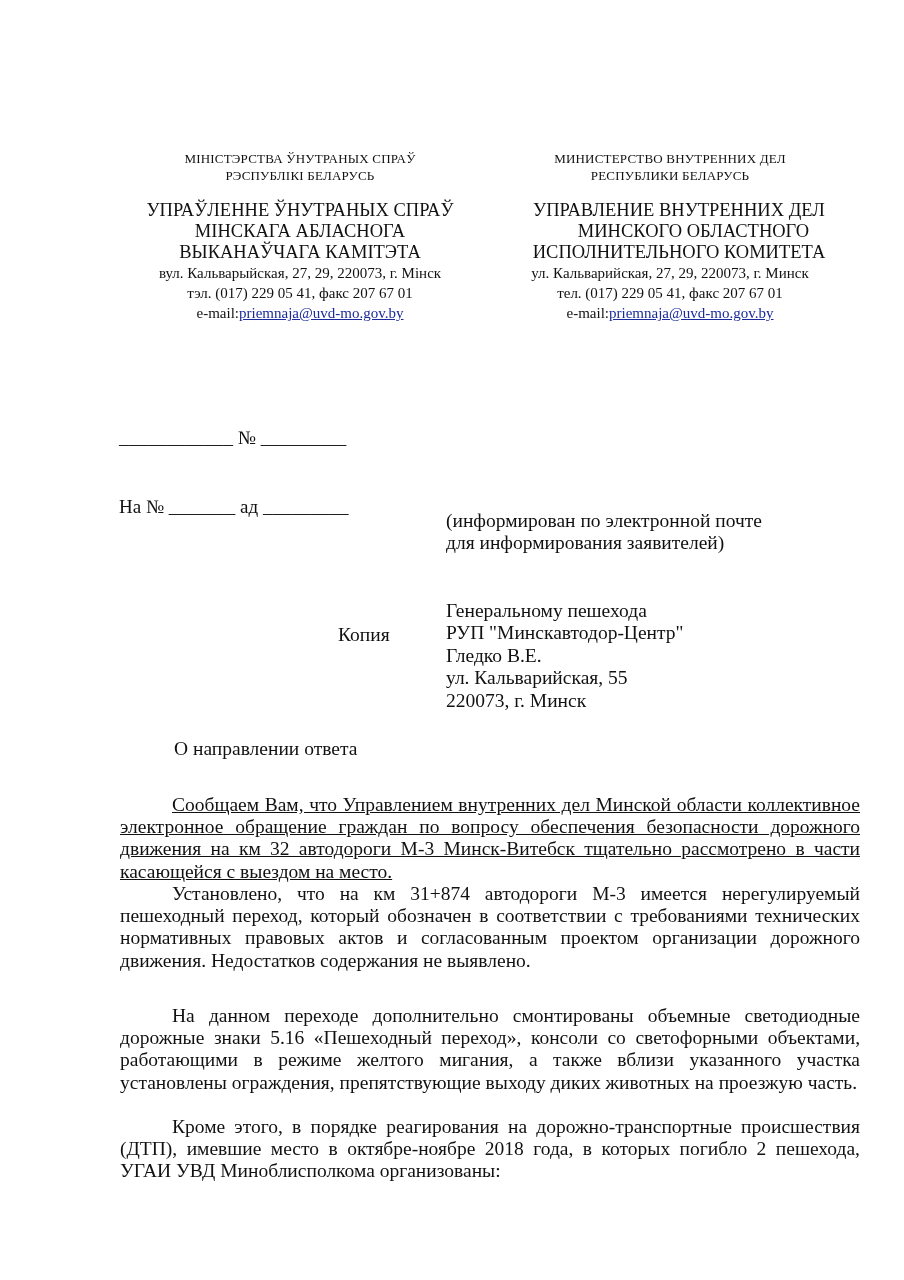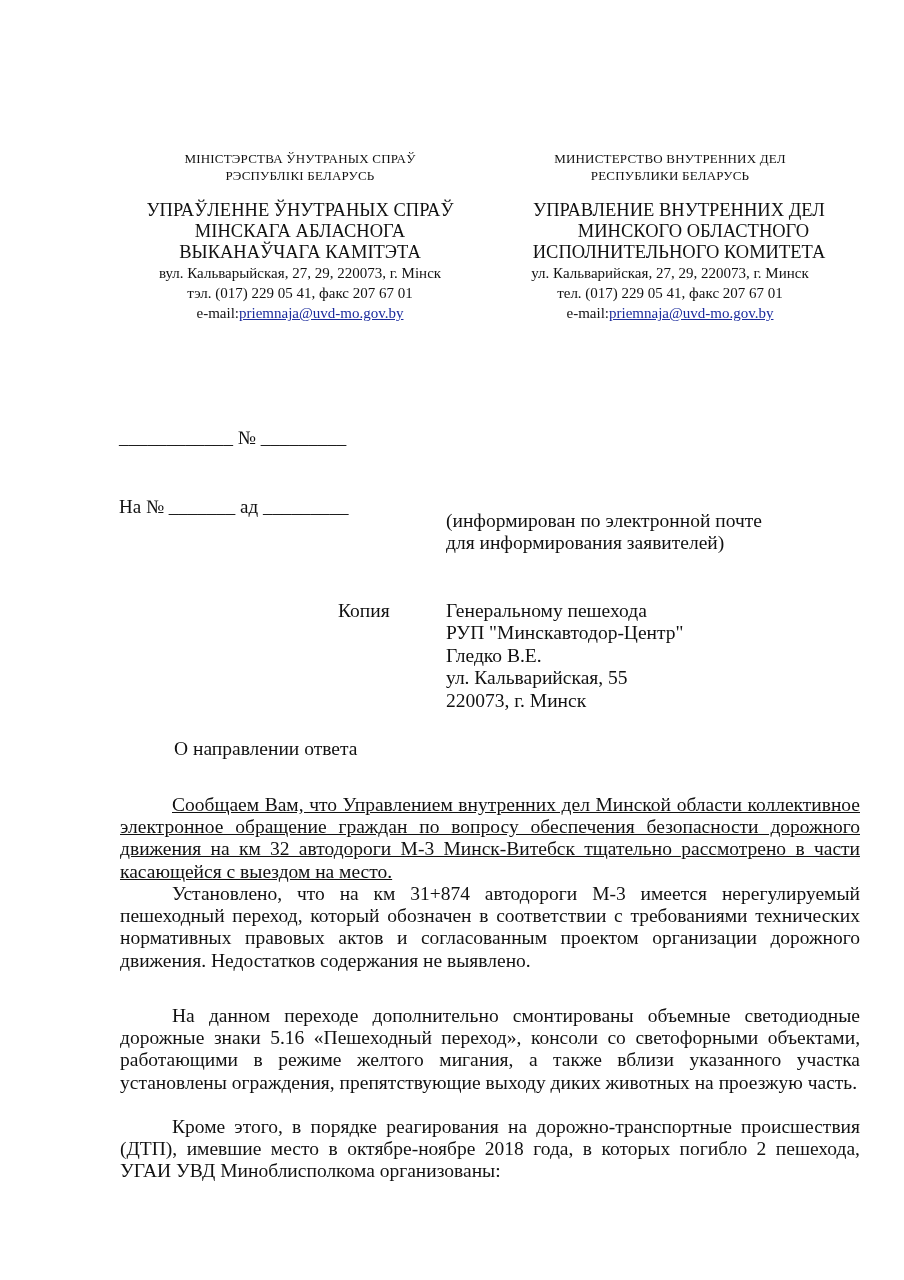--- a/index.html
+++ b/index.html
@@ -56,21 +56,21 @@
 <div class="abs regline" style="left:119px; top:380px;">
   <div>____________ № _________</div>
   <div>На № _______ ад _________</div>
 </div>
 
 <div class="abs body18" style="left:446px; top:510px;">
   <div>(информирован по электронной почте</div>
   <div>для информирования заявителей)</div>
 </div>
 
-<div class="abs body18" style="left:338px; top:600px;">Копия</div>
+<div class="abs body18" style="left:338px; top:624px;">Копия</div>
 <div class="abs body18" style="left:446px; top:600px;">
   <div>Генеральному пешехода</div>
   <div>РУП "Минскавтодор-Центр"</div>
   <div>Гледко В.Е.</div>
   <div>ул. Кальварийская, 55</div>
   <div>220073, г. Минск</div>
 </div>
 
 <div class="abs body18" style="left:174px; top:738px;">О направлении ответа</div>
 

